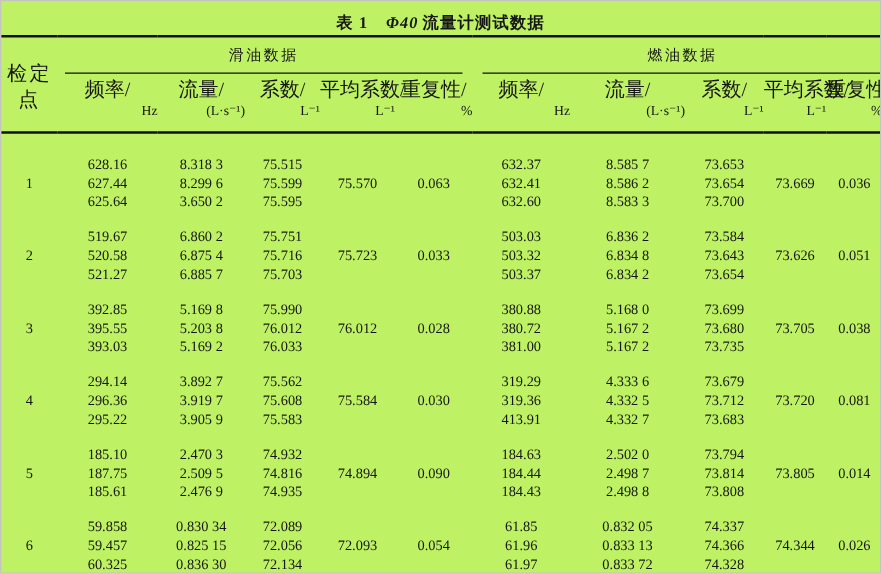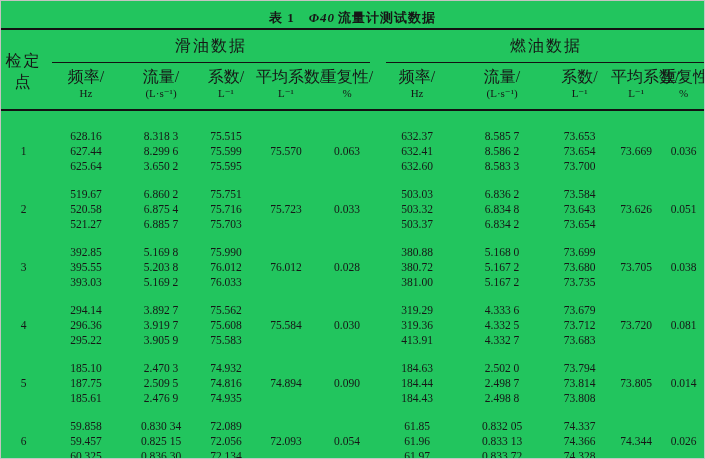--- a/index.html
+++ b/index.html
@@ -5,21 +5,21 @@
   html, body { margin:0; padding:0; }
   body {
     width:705px; height:459px;
     background:#f4f3f1;
     font-family:"Liberation Serif","DejaVu Serif",serif;
     color:#161616;
   }
   .page {
     position:relative; box-sizing:border-box;
     width:705px; height:459px;
-    background:#22c55e;
+    background:#bef264;
     border:1px solid #c4c4c2;
     overflow:hidden;
   }
   .title {
     height:27px; box-sizing:border-box;
     padding-top:8px;
     text-align:center;
     font-size:13px; font-weight:bold;
     letter-spacing:1px;
   }
@@ -36,31 +36,31 @@
 
   
   th.corner {
     font-size:16px; letter-spacing:2px;
     border-bottom:2.5px solid #121212;
   }
   tr.grp th { padding-top:4px; }
   .grp-rule {
     border-bottom:1.5px solid #121212;
     padding:2px 0 5px 0;
-    font-size:16px; letter-spacing:2px;
+    font-size:12px; letter-spacing:2px;
   }
   .grp-rule.lube { margin:0 8px 0 6px; }
   .grp-rule.fuel { margin:0 0 0 8px; }
   tr.sub th {
     border-bottom:2.5px solid #121212;
     padding:5px 0 8px 0;
     vertical-align:top;
   }
   .col-name { font-size:16px; line-height:17px; white-space:nowrap; }
-  .col-unit { font-size:11px; line-height:16px; white-space:nowrap; }
+  .col-unit { font-size:11px; line-height:16px; white-space:nowrap;text-align:right; }
 
   
   tbody td {
     font-size:11.5px; line-height:15px; height:15px;
     white-space:nowrap;
   }
   tbody tr.l1 td { padding-top:13px; }
   tbody tr.first-group td { padding-top:18px; }
   tbody tr:last-child td { padding-bottom:26px; }
 </style>

